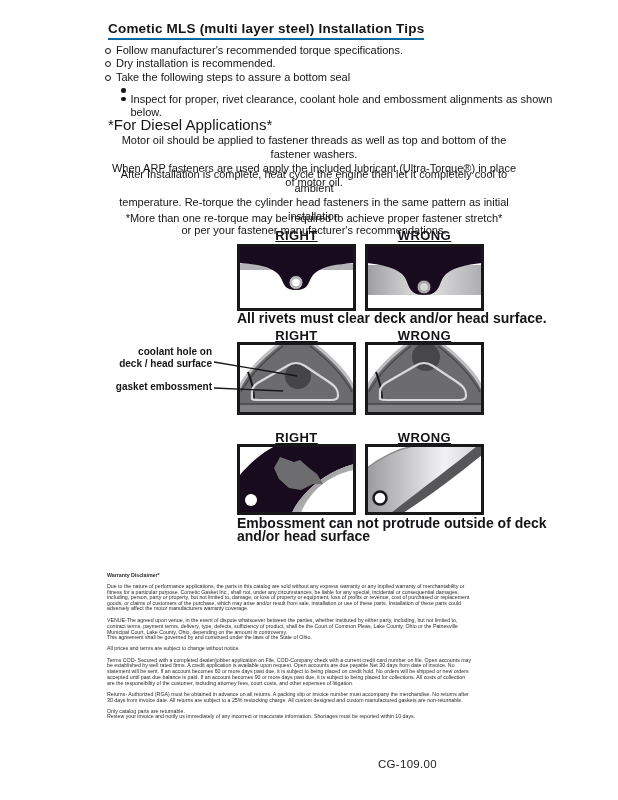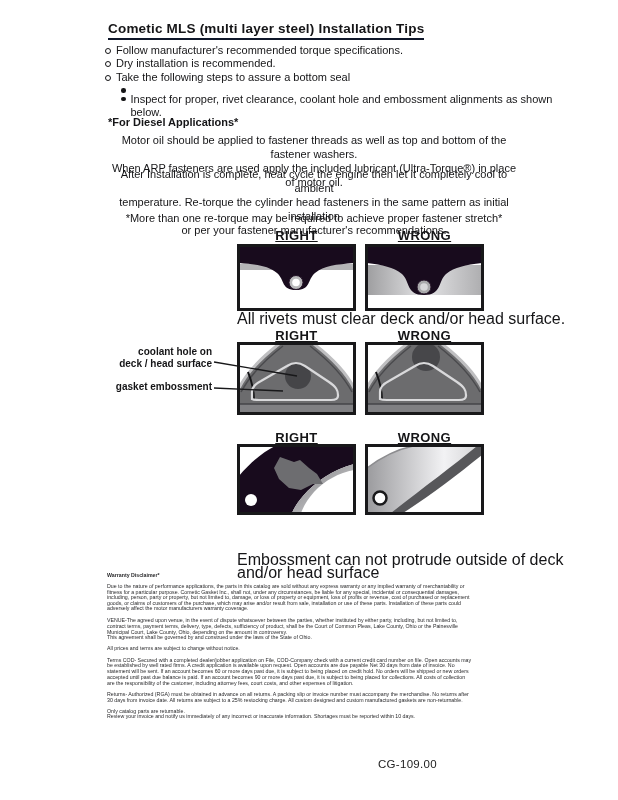--- a/index.html
+++ b/index.html
@@ -4,34 +4,34 @@
 <style>
   html,body { margin:0; padding:0; background:#ffffff; }
   .page {
     position:relative; width:618px; height:800px; background:#ffffff;
     font-family:"Liberation Sans", sans-serif; color:#151517; overflow:hidden;
   }
   .abs { position:absolute; }
 
   .title {
     left:108px; top:21px; font-size:13.5px; font-weight:bold;
-    border-bottom:2px solid #0f172a; padding-bottom:2px; letter-spacing:0.2px;
+    border-bottom:2px solid #0369a1; padding-bottom:2px; letter-spacing:0.2px;
   }
 
   .bullets { left:105px; top:44px; width:450px; font-size:11px; line-height:13.4px; }
   .brow { display:flex; align-items:flex-start; }
   .obullet { flex:none; width:4px; height:4px; border:1px solid #151517; border-radius:50%; margin:4px 5px 0 0; }
   .fbullet { flex:none; width:4.5px; height:4.5px; background:#151517; border-radius:50%; margin:4px 5px 0 0; }
   .subs { margin-left:16px; }
 
-  .h2 { left:108px; top:116px; font-size:11px; font-weight:bold; }
+  .h2 { left:108px; top:116px; font-size:15px; font-weight:normal; }
   .para { left:108px; width:412px; font-size:11px; line-height:14px; white-space:pre-line;text-align:center; }
 
   .dg-head { width:119px; text-align:center; font-size:13px; font-weight:bold; letter-spacing:0.4px;text-decoration:underline; }
-  .caption { font-size:16px; font-weight:normal; white-space:pre-line; line-height:13px; }
+  .caption { font-size:14px; font-weight:bold; white-space:pre-line; line-height:13px; }
   .dlabel { width:112px; text-align:right; font-size:10px; font-weight:bold; line-height:11.5px; white-space:pre-line; }
 
   svg { display:block; }
   .f-dark { fill:var(--deck-dark,#180b1d); }
   .f-gray { fill:var(--gasket-gray,#6c6c6e); }
   .f-surface { fill:var(--surface-gray,#b4b4b6); }
 
   .fine-wrap { left:107px; top:572px; width:412px; }
   .fine { transform:scale(0.75); transform-origin:0 0; width:133.33%; font-size:7px; line-height:7.6px; color:#2a2a2c; }
   .fine p { margin:0 0 7.5px 0; white-space:pre-line; }
@@ -177,21 +177,21 @@
       </linearGradient>
     </defs>
     <rect width="119" height="71" fill="#ffffff"></rect>
     <path d="M2,24 C18,12 34,5 48,2 L112,2 C90,20 60,44 30,69 L2,69 Z" fill="url(#gw3)"></path>
     <path d="M2,24 C18,12 34,5 48,2" stroke="#8c8c8f" stroke-width="1.5" fill="none"></path>
     <path d="M112,2 L117,2 L117,11 C92,31 62,54 38,69 L26,69 C55,46 88,22 112,2 Z" fill="#57575a"></path>
     <circle cx="15" cy="54" r="6.5" fill="#ffffff" stroke="#1a1a1c" stroke-width="2.5"></circle>
     <rect x="1.5" y="1.5" width="116" height="68" fill="none" stroke="#18181a" stroke-width="3"></rect>
   </svg>
 
-  <div class="abs caption" style="left:237px; top:517px;margin-top:36px;">Embossment can not protrude outside of deck
+  <div class="abs caption" style="left:237px; top:517px;">Embossment can not protrude outside of deck
 and/or head surface</div>
 
   <svg class="abs overlay" width="618" height="800" viewBox="0 0 618 800">
     <line x1="214" y1="362" x2="297" y2="376" stroke="#18181a" stroke-width="1.3"></line>
     <line x1="214" y1="388" x2="283" y2="391" stroke="#18181a" stroke-width="1.3"></line>
   </svg>
 
   <div class="abs fine-wrap">
     <div class="fine">
       <p class="fh">Warranty Disclaimer*</p>

